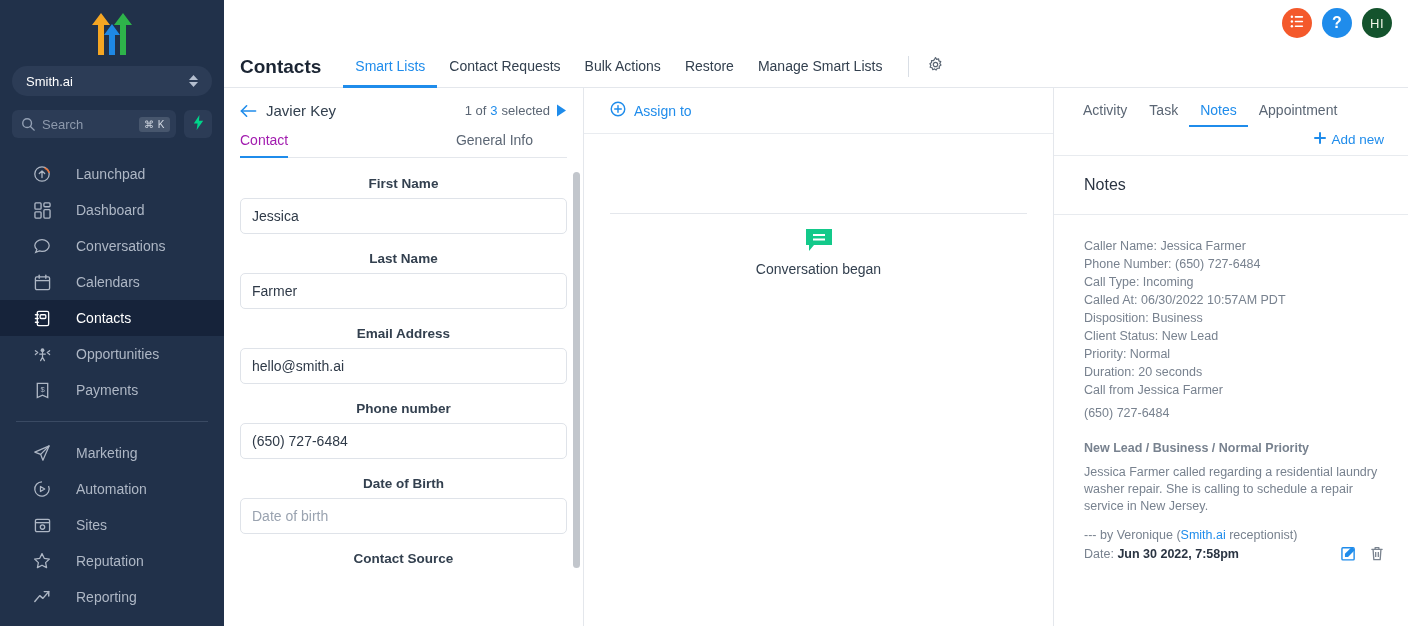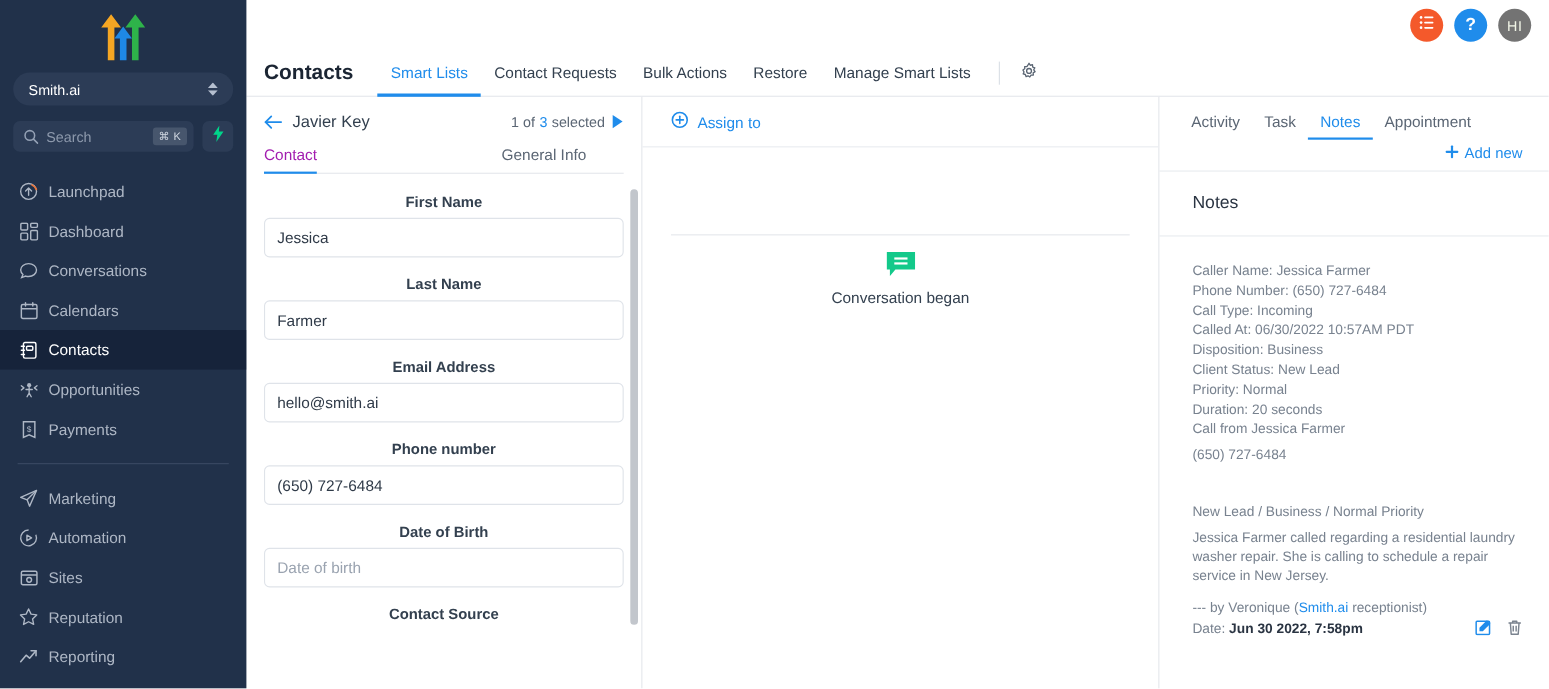--- a/index.html
+++ b/index.html
@@ -49,39 +49,39 @@
     font-family: "Liberation Sans", sans-serif;
   }
   .bolt-btn {
     width: 28px; height: 28px; background: #2c3c56; border-radius: 6px;
     display: flex; align-items: center; justify-content: center;
     color: #00d48a; cursor: pointer;
   }
 
   .nav { margin-top: 18px; }
   .nav-item {
-    height: 36px; display: flex; align-items: center; gap: 8px;
-    padding-left: 16px; color: #aeb7c5; font-size: 14px; cursor: pointer;
+    height: 36px; display: flex; align-items: center; gap: 24px;
+    padding-left: 32px; color: #aeb7c5; font-size: 14px; cursor: pointer;
   }
   .nav-item .n-icon { width: 20px; height: 20px; display: flex; align-items: center; justify-content: center; flex: 0 0 20px; }
   .nav-item.active { background: #16233a; color: #ffffff; }
   .nav-item.active .n-icon { color: #ffffff; }
   .nav-divider { height: 1px; background: #3a4a63; margin: 13px 16px 13px 16px; }
 
   
   .main { flex: 1; height: 626px; display: flex; flex-direction: column; background: #fff; min-width: 0; }
 
   .topbar {
     height: 46px; display: flex; align-items: center; justify-content: flex-end;
     padding-right: 16px; gap: 10px; background: #fff; flex: 0 0 46px;
   }
   .circ { width: 30px; height: 30px; border-radius: 50%; display: flex; align-items: center; justify-content: center; cursor: pointer; }
   .circ.orange { background: #f4592b; color: #fff; }
   .circ.blue { background: #1f8ceb; color: #fff; font-size: 16px; font-weight: bold; }
-  .circ.avatar { background: #737373; color: #f0f4e6; font-size: 13px; letter-spacing: 0.5px; }
+  .circ.avatar { background: #14532d; color: #f0f4e6; font-size: 13px; letter-spacing: 0.5px; }
 
   .tabbar {
     height: 42px; display: flex; align-items: stretch;
     padding-left: 16px; border-bottom: 1px solid #e4e7ec;
     flex: 0 0 42px;
   }
   .page-title {
     display: flex; align-items: center; font-size: 19px; font-weight: bold;
     color: #1b2533; padding: 0 16px 0 0; margin-right: 6px;
   }
@@ -528,21 +528,21 @@
           <div class="note-line">Caller Name: Jessica Farmer</div>
           <div class="note-line">Phone Number: (650) 727-6484</div>
           <div class="note-line">Call Type: Incoming</div>
           <div class="note-line">Called At: 06/30/2022 10:57AM PDT</div>
           <div class="note-line">Disposition: Business</div>
           <div class="note-line">Client Status: New Lead</div>
           <div class="note-line">Priority: Normal</div>
           <div class="note-line">Duration: 20 seconds</div>
           <div class="note-line">Call from Jessica Farmer</div>
           <div class="note-line" style="margin-top:5px;">(650) 727-6484</div>
-          <div class="note-line" style="margin-top:34px;">New Lead / Business / Normal Priority</div>
+          <div class="note-line" style="margin-top:17px;font-weight:bold;">New Lead / Business / Normal Priority</div>
           <div class="note-para">Jessica Farmer called regarding a residential laundry washer repair. She is calling to schedule a repair service in New Jersey.</div>
           <div class="note-by">
             <span>--- by Veronique (</span><span class="brand">Smith.ai</span><span> receptionist)</span>
           </div>
           <div class="note-date-row">
             <div class="note-date">
               <span>Date:</span>
               <b>Jun 30 2022, 7:58pm</b>
             </div>
             <div class="note-actions">

